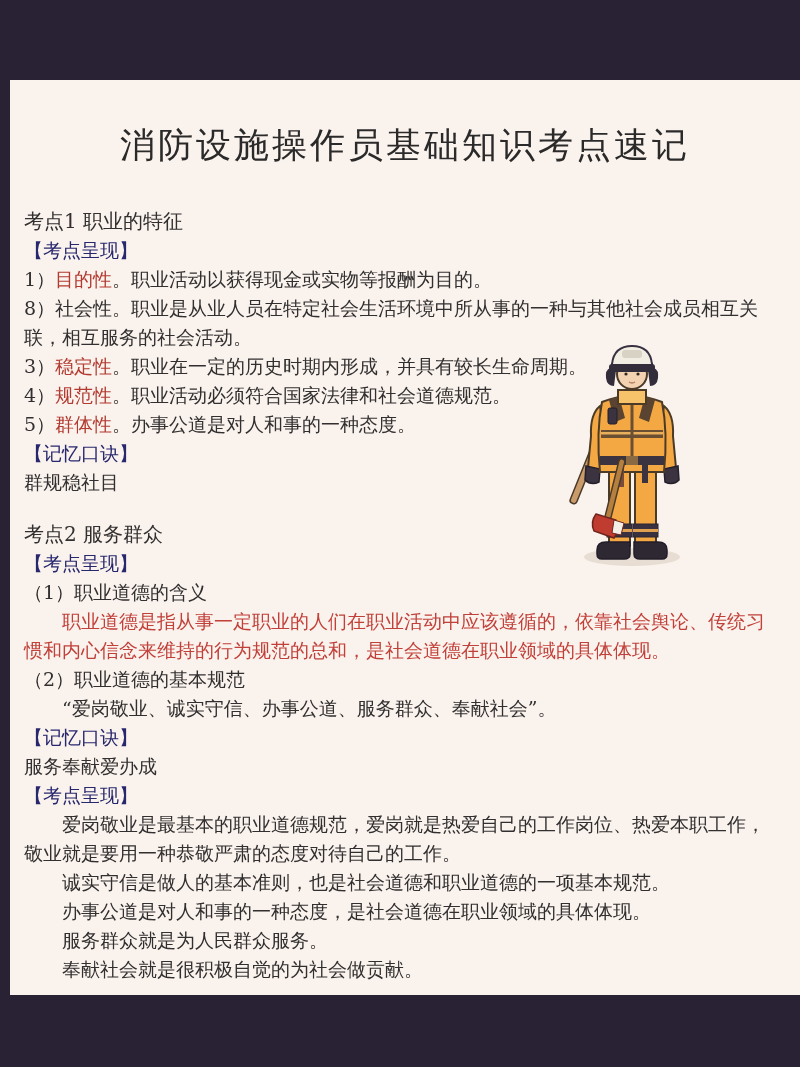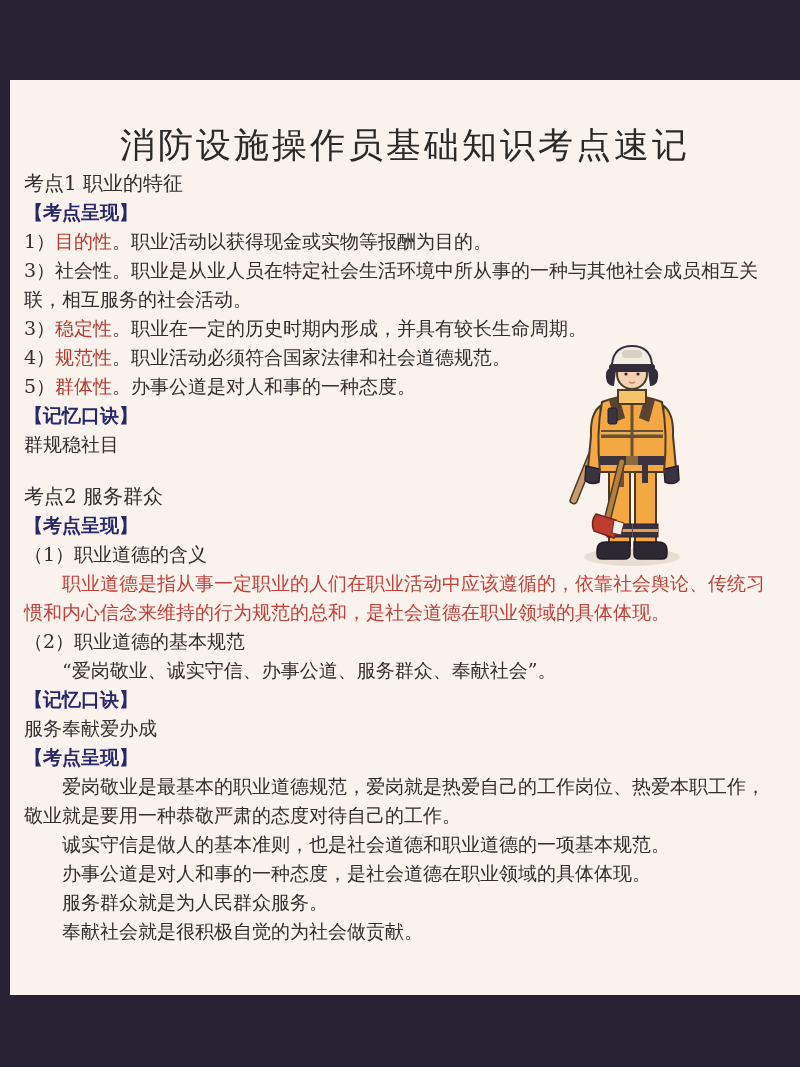--- a/index.html
+++ b/index.html
@@ -21,49 +21,50 @@
   }
   .doc-title{
     margin-top:42px;
     text-align:center;
     font-size:35px;
     letter-spacing:3px;
     color:#2b2a2a;
     font-weight:normal;
   }
   .document-body{
+    margin-top:38px;
     padding:0 26px 0 14px;
     font-size:19px;
     line-height:29px;
   }
   .blk{min-height:29px;}
   .blk.heading{font-size:20px;}
   .blk.spacer{height:23px;min-height:23px;}
   .blk.indent{text-indent:2em;}
   .c-text{color:var(--text);}
-  .c-navy{color:var(--navy);font-weight:bold;}
+  .c-navy{color:var(--navy);}
   .c-red{color:var(--red);}
   .c-redpara{color:var(--redpara);}
   .illustration{
     position:absolute;
     left:552px;top:258px;
     width:140px;height:232px;
   }
 </style>
 </head>
 <body>
 
 <div class="frame">
   <div class="page">
     <h1 class="doc-title">消防设施操作员基础知识考点速记</h1>
     <div class="document-body">
         <div class="blk heading"><span class="c-text">考点1 职业的特征</span></div>
         <div class="blk line"><span class="c-navy">【考点呈现】</span></div>
         <div class="blk line"><span class="c-text">1）</span><span class="c-red">目的性</span><span class="c-text">。职业活动以获得现金或实物等报酬为目的。</span></div>
-        <div class="blk line"><span class="c-text">3）社会性。职业是从业人员在特定社会生活环境中所从事的一种与其他社会成员相互关联，相互服务的社会活动。</span></div>
+        <div class="blk line"><span class="c-text">8）社会性。职业是从业人员在特定社会生活环境中所从事的一种与其他社会成员相互关联，相互服务的社会活动。</span></div>
         <div class="blk line"><span class="c-text">3）</span><span class="c-red">稳定性</span><span class="c-text">。职业在一定的历史时期内形成，并具有较长生命周期。</span></div>
         <div class="blk line"><span class="c-text">4）</span><span class="c-red">规范性</span><span class="c-text">。职业活动必须符合国家法律和社会道德规范。</span></div>
         <div class="blk line"><span class="c-text">5）</span><span class="c-red">群体性</span><span class="c-text">。办事公道是对人和事的一种态度。</span></div>
         <div class="blk line"><span class="c-navy">【记忆口诀】</span></div>
         <div class="blk line"><span class="c-text">群规稳社目</span></div>
         <div class="blk spacer"></div>
         <div class="blk heading"><span class="c-text">考点2 服务群众</span></div>
         <div class="blk line"><span class="c-navy">【考点呈现】</span></div>
         <div class="blk line"><span class="c-text">（1）职业道德的含义</span></div>
         <div class="blk indent"><span class="c-redpara">职业道德是指从事一定职业的人们在职业活动中应该遵循的，依靠社会舆论、传统习惯和内心信念来维持的行为规范的总和，是社会道德在职业领域的具体体现。</span></div>

